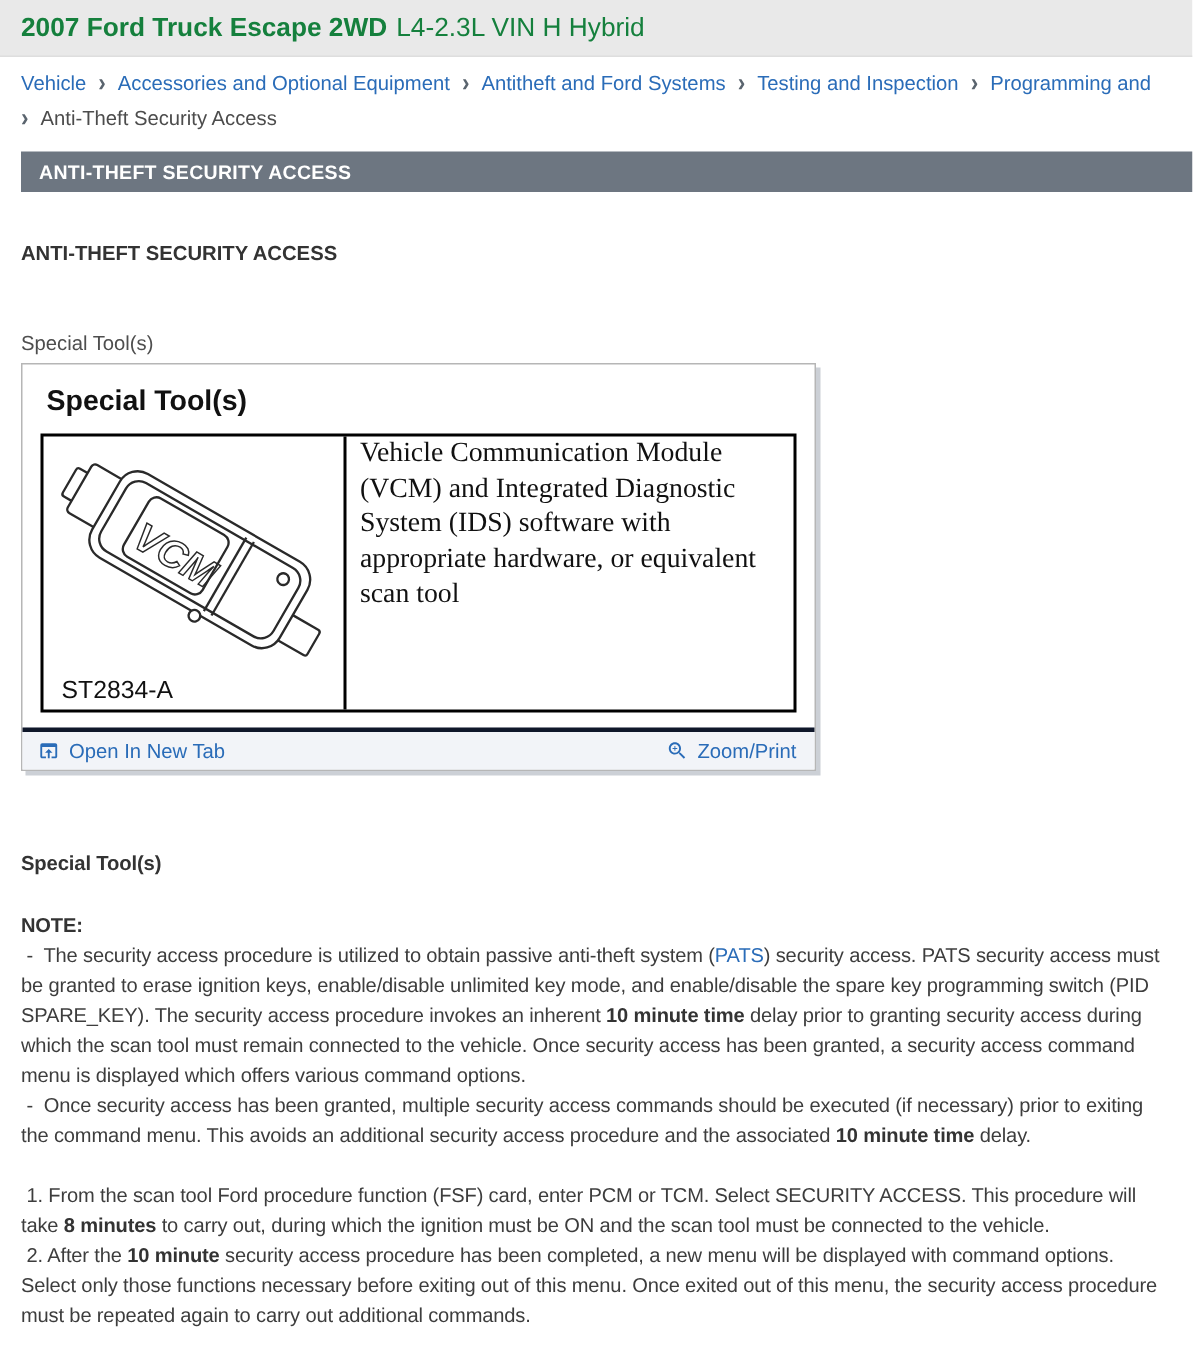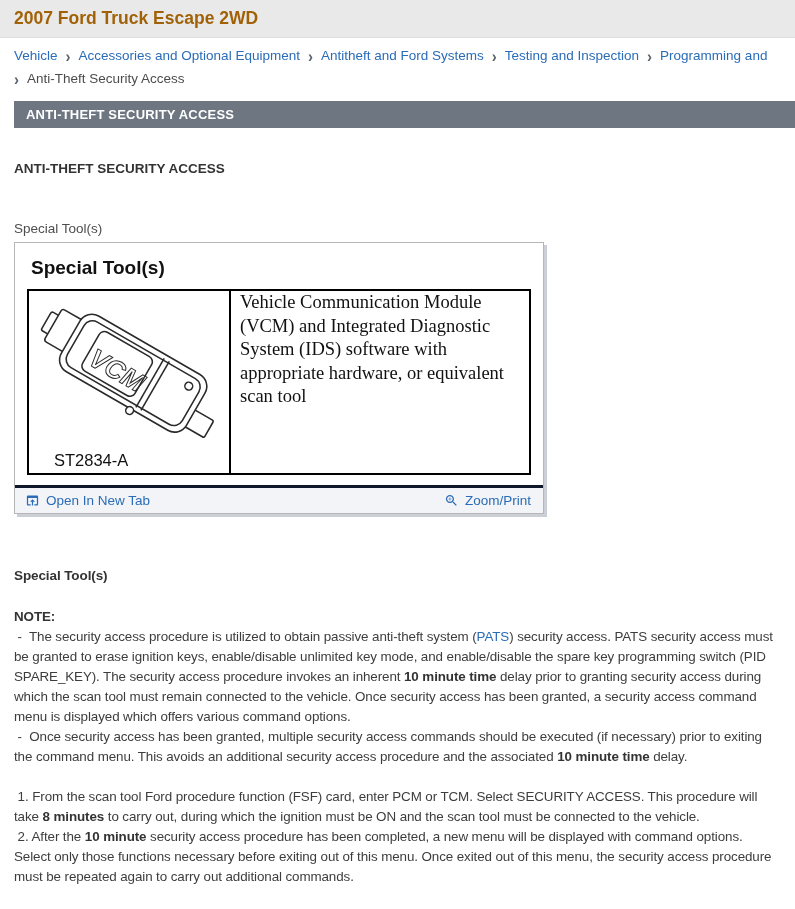--- a/index.html
+++ b/index.html
@@ -4,21 +4,21 @@
 <style>
   * { box-sizing: border-box; }
   html,body { margin:0; padding:0; }
   body {
     width:795px; height:909px; overflow:hidden; background:#ffffff;
     font-family:"Liberation Sans", sans-serif; color:#3d3d3d;
   }
   
   .app-header {
     background:#e9e9e9; height:38px; display:flex; align-items:center;
-    padding-left:14px; gap:6px; font-size:17.5px; color:#a16207;
+    padding-left:14px; gap:6px; font-size:17.5px; color:#15803d;
     border-bottom:1px solid #dedede;
   }
   .t-bold { font-weight:bold; }
   
   .breadcrumbs { padding:7px 0 0 14px; font-size:13.5px; }
   .crumb-row { display:flex; align-items:center; gap:8px; white-space:nowrap; overflow:hidden; line-height:21px; }
   .crumb-row2 { margin-top:2px; color:#555; }
   a.crumb { color:#2a6cb8; text-decoration:none; cursor:pointer; }
   .sep { color:#5a646e; font-size:15px; font-weight:bold; transform:scaleY(1.15); }
   .current-crumb { color:#4c4c4c; }
@@ -34,21 +34,21 @@
   
   .figure-card {
     margin-left:14px; width:530px; background:#ffffff;
     border:1px solid #b6b6b6; box-shadow:3px 3px 0 #ccd0d6;
   }
   .fig-body { padding:12px 12px 10px; }
   .fig-title { font-size:19px; font-weight:bold; color:#111111; margin:2px 0 10px 4px; }
   .tool-table { display:flex; border:2px solid #000000; height:186px; background:#ffffff; }
   .cell-img { width:202px; border-right:2px solid #000000; position:relative; }
   .cell-img svg { position:absolute; top:4px; left:4px; }
-  .tool-id { position:absolute; left:25px; bottom:3px; font-size:16.5px; color:#111111; }
+  .tool-id { position:absolute; left:12px; bottom:3px; font-size:16.5px; color:#111111; }
   .cell-desc {
     flex:1; font-family:"Liberation Serif", serif; font-size:18.5px;
     line-height:23.5px; color:#111111; padding:0 8px 0 9px;
   }
   .fig-footer {
     border-top:3px solid #0f172a; background:#f2f4f8;
     display:flex; justify-content:space-between; align-items:center;
     padding:5px 12px 5px 10px; font-size:13.5px;
   }
   .fig-link { color:#2a6cb8; text-decoration:none; display:flex; align-items:center; gap:6px; cursor:pointer; }
@@ -60,20 +60,21 @@
   .content p { margin:0; }
   .steps-block { margin-top:20px; }
   .b { font-weight:bold; color:#333333; }
   a.inline-link { color:#2a6cb8; text-decoration:none; cursor:pointer; }
 </style>
 </head>
 <body>
 
 <header class="app-header">
   <span class="t-bold">2007 Ford Truck Escape 2WD</span>
+  <span>L4-2.3L VIN H Hybrid</span>
 </header>
 
 <nav class="breadcrumbs">
   <div class="crumb-row">
     <a class="crumb">Vehicle</a>
     <span class="sep">›</span>
     <a class="crumb">Accessories and Optional Equipment</a>
     <span class="sep">›</span>
     <a class="crumb">Antitheft and Ford Systems</a>
     <span class="sep">›</span>

